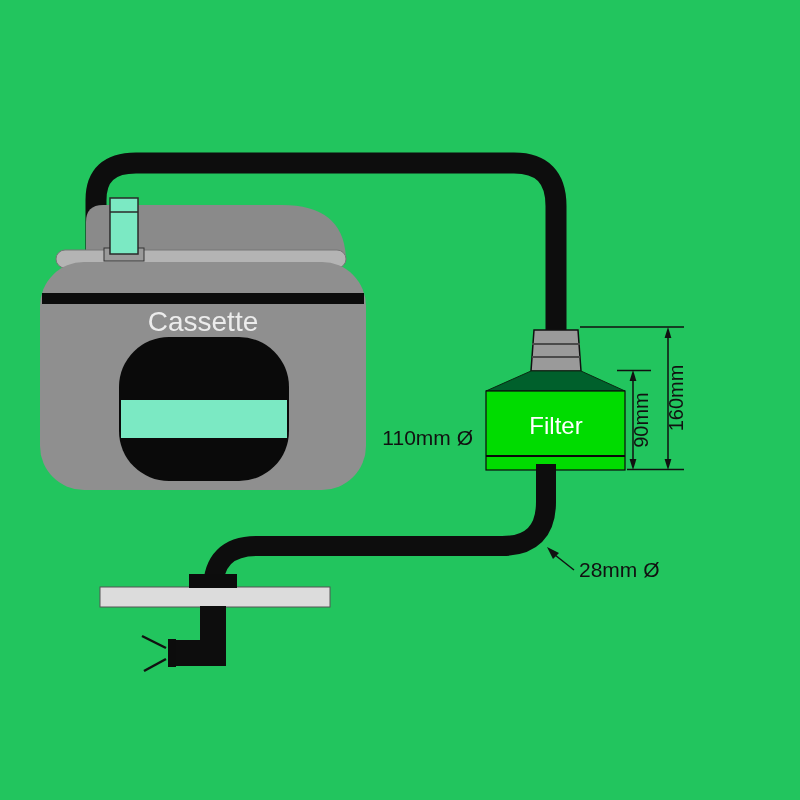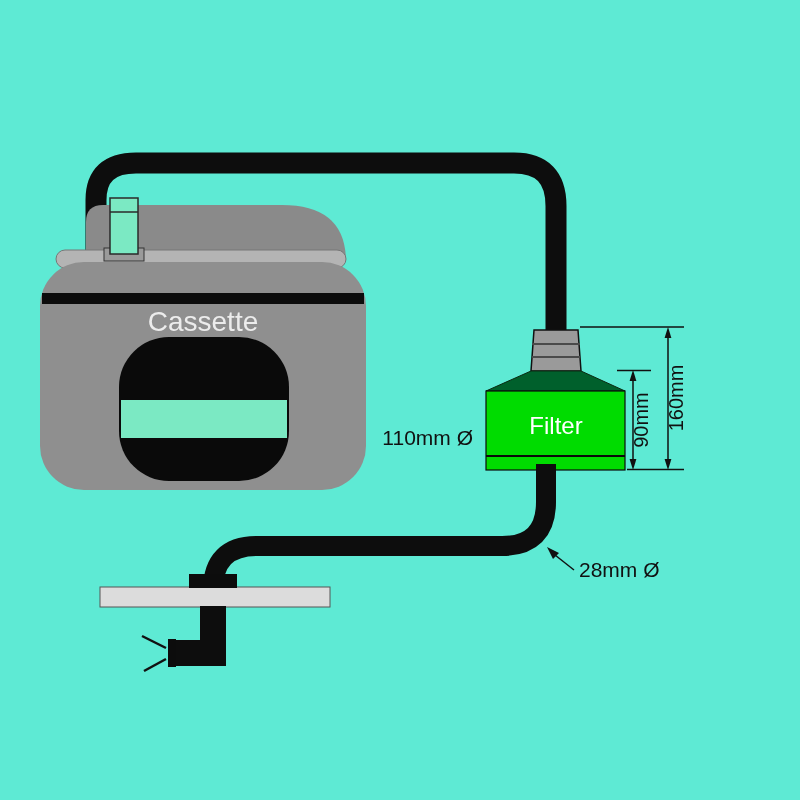--- a/index.html
+++ b/index.html
@@ -7,21 +7,21 @@
     padding: 0;
     background: #ffffff;
     width: 800px;
     height: 800px;
     font-family: "Liberation Sans", sans-serif;
   }
   #stage {
     position: relative;
     width: 800px;
     height: 800px;
-    background: #5eead4;
+    background: #22c55e;
     overflow: hidden;
   }
   svg { display: block; }
   .cassette-label {
     font-family: "Liberation Sans", sans-serif;
     font-size: 28px;
     fill: #ececec;
   }
   .filter-label {
     font-family: "Liberation Sans", sans-serif;

